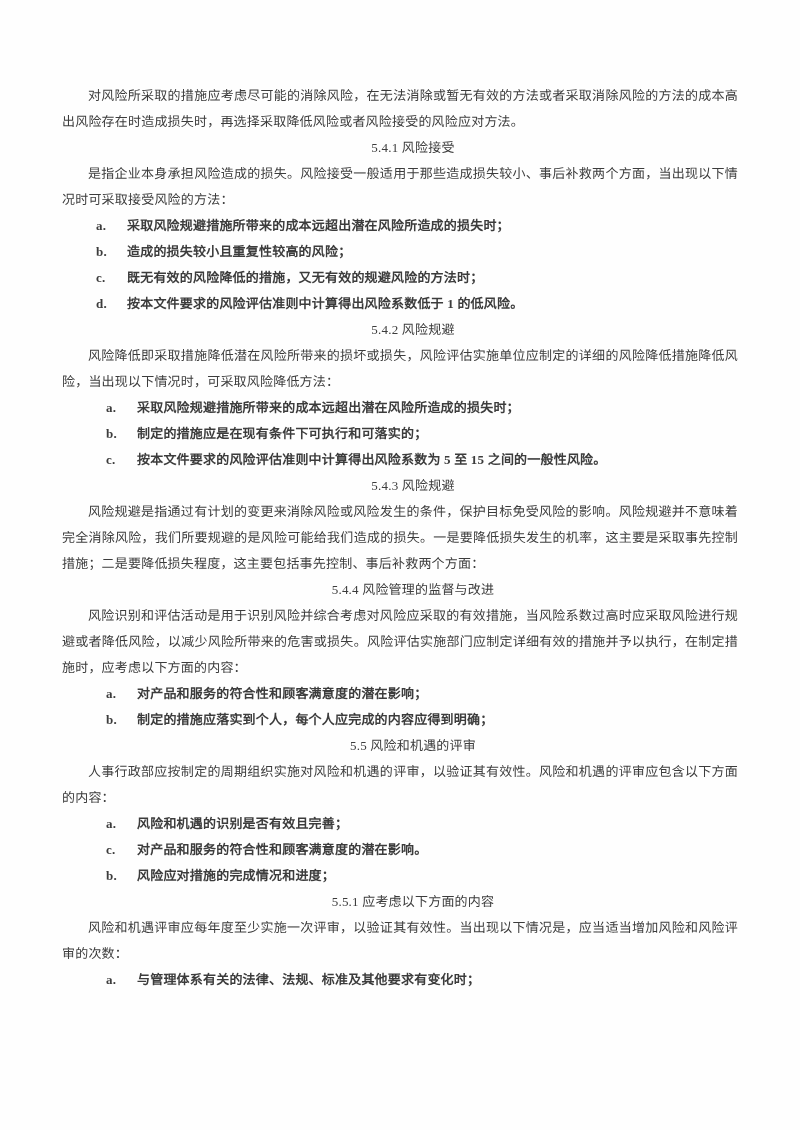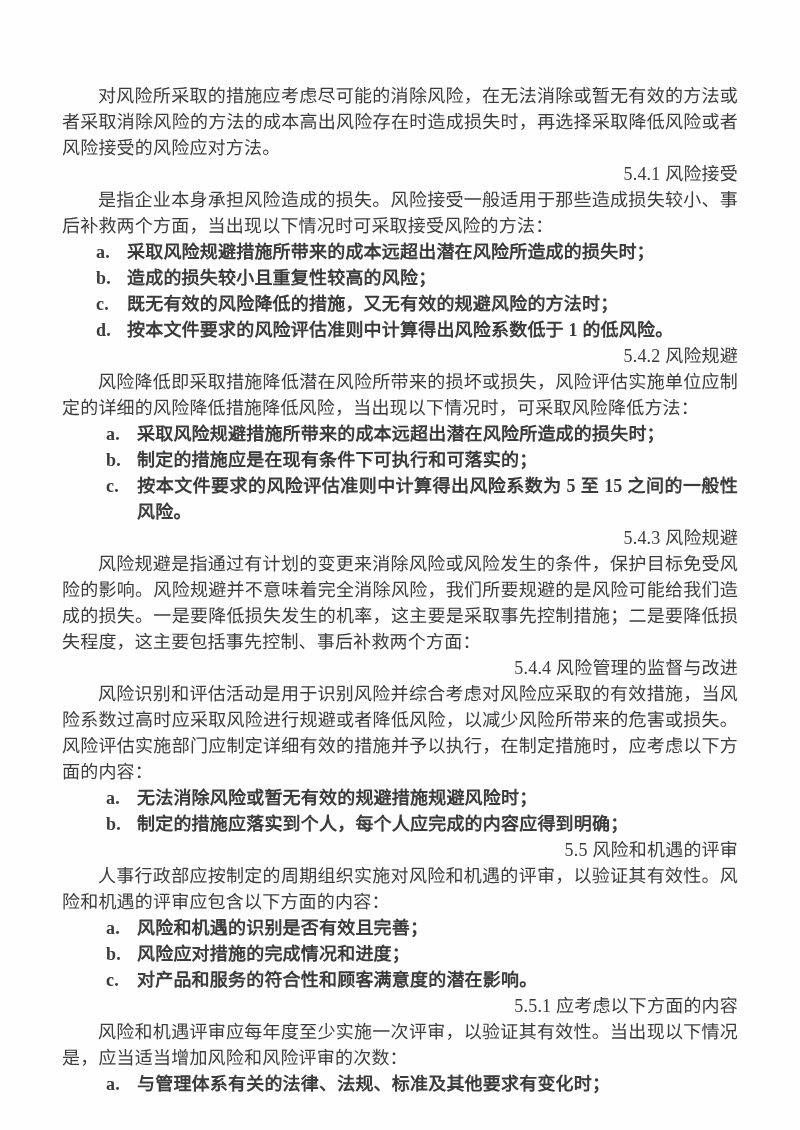--- a/index.html
+++ b/index.html
@@ -12,37 +12,37 @@
     height: 1130px;
     background: #fefefe;
     overflow: hidden;
     font-family: "Liberation Serif", "DejaVu Serif", serif;
   }
   .doc-body {
     position: absolute;
     top: 83px;
     left: 62px;
     width: 676px;
-    font-size: 18px;
+    font-size: 13px;
     line-height: 26px;
     color: #3c3c3c;
     letter-spacing: 0.2px;
   }
   .block {
     margin: 0;
     padding: 0;
   }
   .block.p {
     text-indent: 2em;
     text-align: justify;
     text-justify: inter-ideograph;
   }
   .block.h {
     text-indent: 2em;
-    text-align: right;
+    text-align: center;
     white-space: nowrap;
   }
   .block.li, .block.li2 {
     text-align: justify;
     text-justify: inter-ideograph;
     font-weight: bold;
   }
   .block.li  { padding-left: 65px; text-indent: -31px; }
   .block.li2 { padding-left: 75px; text-indent: -31px; }
   .marker {
@@ -66,24 +66,24 @@
       <div class="block li"><span class="marker">d.</span><span>按本文件要求的风险评估准则中计算得出风险系数低于 1 的低风险。</span></div>
       <div class="block h">5.4.2 风险规避</div>
       <div class="block p">风险降低即采取措施降低潜在风险所带来的损坏或损失，风险评估实施单位应制定的详细的风险降低措施降低风险，当出现以下情况时，可采取风险降低方法：</div>
       <div class="block li2"><span class="marker">a.</span><span>采取风险规避措施所带来的成本远超出潜在风险所造成的损失时；</span></div>
       <div class="block li2"><span class="marker">b.</span><span>制定的措施应是在现有条件下可执行和可落实的；</span></div>
       <div class="block li2"><span class="marker">c.</span><span>按本文件要求的风险评估准则中计算得出风险系数为 5 至 15 之间的一般性风险。</span></div>
       <div class="block h">5.4.3 风险规避</div>
       <div class="block p">风险规避是指通过有计划的变更来消除风险或风险发生的条件，保护目标免受风险的影响。风险规避并不意味着完全消除风险，我们所要规避的是风险可能给我们造成的损失。一是要降低损失发生的机率，这主要是采取事先控制措施；二是要降低损失程度，这主要包括事先控制、事后补救两个方面：</div>
       <div class="block h">5.4.4 风险管理的监督与改进</div>
       <div class="block p">风险识别和评估活动是用于识别风险并综合考虑对风险应采取的有效措施，当风险系数过高时应采取风险进行规避或者降低风险，以减少风险所带来的危害或损失。风险评估实施部门应制定详细有效的措施并予以执行，在制定措施时，应考虑以下方面的内容：</div>
-      <div class="block li2"><span class="marker">a.</span><span>无法消除风险或暂无有效的规避措施规避风险时；</span></div>
+      <div class="block li2"><span class="marker">a.</span><span>对产品和服务的符合性和顾客满意度的潜在影响；</span></div>
       <div class="block li2"><span class="marker">b.</span><span>制定的措施应落实到个人，每个人应完成的内容应得到明确；</span></div>
       <div class="block h">5.5 风险和机遇的评审</div>
       <div class="block p">人事行政部应按制定的周期组织实施对风险和机遇的评审，以验证其有效性。风险和机遇的评审应包含以下方面的内容：</div>
       <div class="block li2"><span class="marker">a.</span><span>风险和机遇的识别是否有效且完善；</span></div>
+      <div class="block li2"><span class="marker">c.</span><span>对产品和服务的符合性和顾客满意度的潜在影响。</span></div>
       <div class="block li2"><span class="marker">b.</span><span>风险应对措施的完成情况和进度；</span></div>
-      <div class="block li2"><span class="marker">c.</span><span>对产品和服务的符合性和顾客满意度的潜在影响。</span></div>
       <div class="block h">5.5.1 应考虑以下方面的内容</div>
       <div class="block p">风险和机遇评审应每年度至少实施一次评审，以验证其有效性。当出现以下情况是，应当适当增加风险和风险评审的次数：</div>
       <div class="block li2"><span class="marker">a.</span><span>与管理体系有关的法律、法规、标准及其他要求有变化时；</span></div>
     </div>
 </div>
 
 </body></html>

